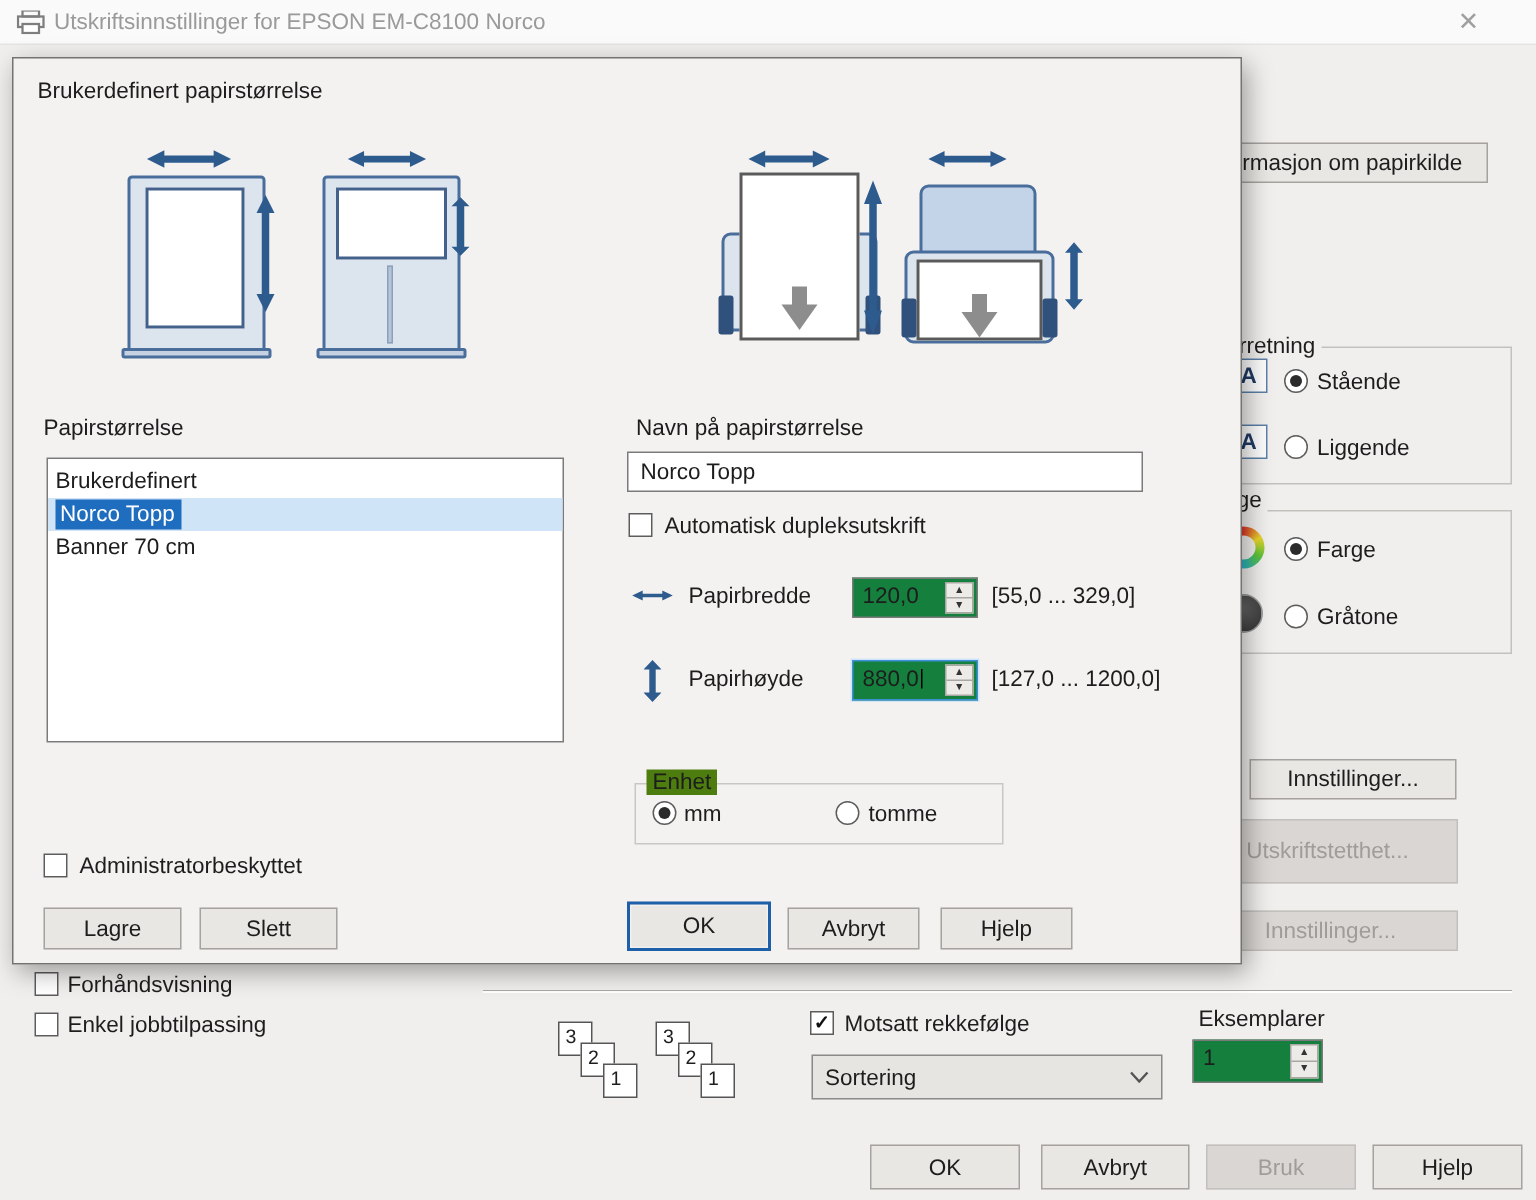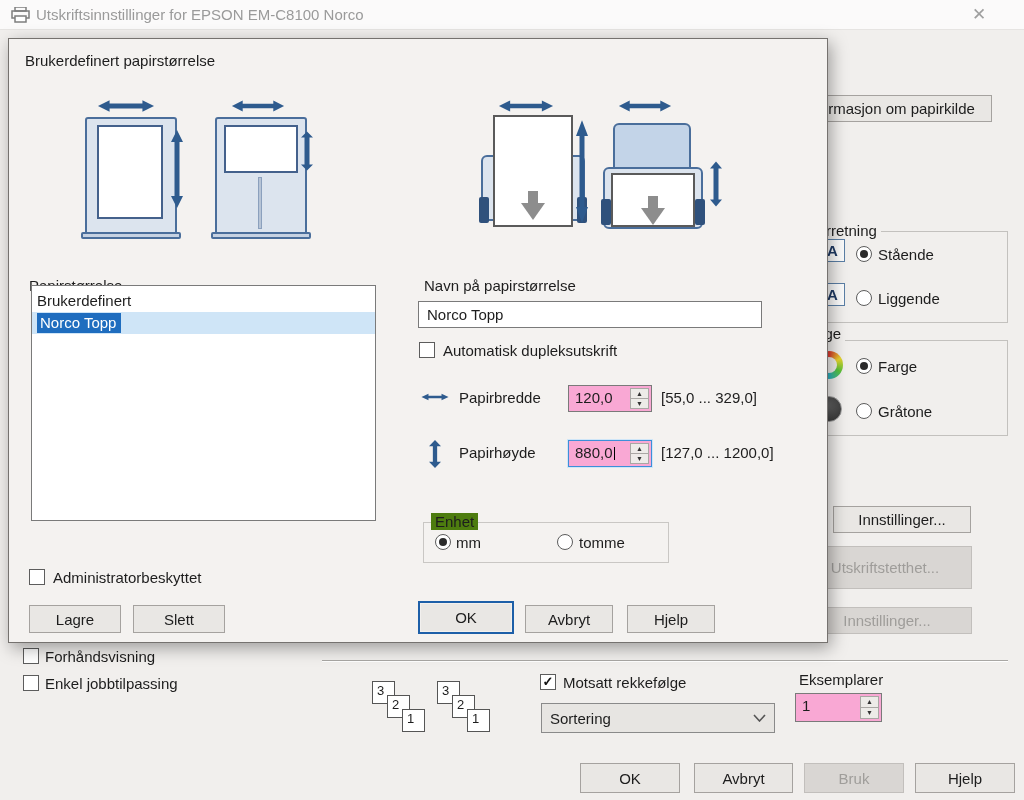--- a/index.html
+++ b/index.html
@@ -27,21 +27,21 @@
          font-weight:bold; color:#111; }
   .radio { position:absolute; width:16px; height:16px; border-radius:50%;
            background:#fff; border:1px solid #5c5c5c; }
   .radio.sel::after { content:""; position:absolute; left:3px; top:3px; width:8px; height:8px;
                       border-radius:50%; background:#2b2b2b; }
   .lbl { position:absolute; white-space:nowrap; }
 
   .groupbox { position:absolute; border:1px solid #c3c1be; }
   .grouplabel { position:absolute; padding:0 4px; background:#f1efed; white-space:nowrap; }
 
-  .spin { position:absolute; display:flex; border:1px solid #7a7a7a; background:#f9a8d4;justify-content:flex-end; }
+  .spin { position:absolute; display:flex; border:1px solid #7a7a7a; background:#15803d;justify-content:flex-end; }
   .spin.focused { border:1px solid #3d8fd8; box-shadow:0 0 0 1px #cfe6f8; }
   .spin .v { flex:1; padding:3px 0 0 6px; font-size:15px; white-space:nowrap; }
   .spin .ud { width:19px; margin:2px; border:1px solid #a9a7a4; background:#edebe8;
               display:flex; flex-direction:column; }
   .spin .ud div { flex:1; font-size:7px; line-height:9px; text-align:center; color:#333; }
   .spin .ud div:first-child { border-bottom:1px solid #a9a7a4; }
   .caret { display:inline-block; width:1px; height:13px; background:#000;
            vertical-align:-2px; margin-left:1px; }
 
   .combo { position:absolute; border:1px solid #8a8a8a; background:#e7e5e2;
@@ -222,23 +222,24 @@
     <div class="fpaper" style="left:10px;top:50px;width:84px;height:54px"></div>
     <div class="wheel" style="left:0;top:76px"></div>
     <div class="wheel" style="left:94px;top:76px"></div>
     <div class="garrow" style="left:40px;top:85px"></div>
   </div>
   <svg class="abs" style="left:700px;top:122px" width="14" height="46" viewBox="0 0 14 80" preserveAspectRatio="none">
     <polygon points="7,1 13,13 9.5,13 9.5,67 13,67 7,79 1,67 4.5,67 4.5,13 1,13" fill="#2e5b8e"></polygon>
     </svg>
 
   <div class="lbl" style="left:20px;top:238px">Papirstørrelse</div>
-  <div class="listbox" style="left:22px;top:246px;width:345px;height:236px">
+  <div class="listbox" style="left:22px;top:266px;width:345px;height:190px">
     <div class="listitem"><span>Brukerdefinert</span></div>
     <div class="listitem sel"><span>Norco Topp</span></div>
+    <div class="listitem"><span>Banner 70 cm</span></div>
   </div>
 
   <div class="lbl" style="left:415px;top:238px">Navn på papirstørrelse</div>
   <input class="textinput" style="left: 409px; top: 262px; width: 344px; height: 27px;" value="Norco Topp">
 
   <div class="chk" style="left:410px;top:303px"></div>
   <div class="lbl" style="left:434px;top:303px">Automatisk dupleksutskrift</div>
 
   <svg class="abs" style="left:412px;top:352px" width="28" height="12" viewBox="0 0 60 14">
     <polygon points="1,7 16,0 16,4.5 44,4.5 44,0 59,7 44,14 44,9.5 16,9.5 16,14" fill="#2e5b8e"></polygon>

